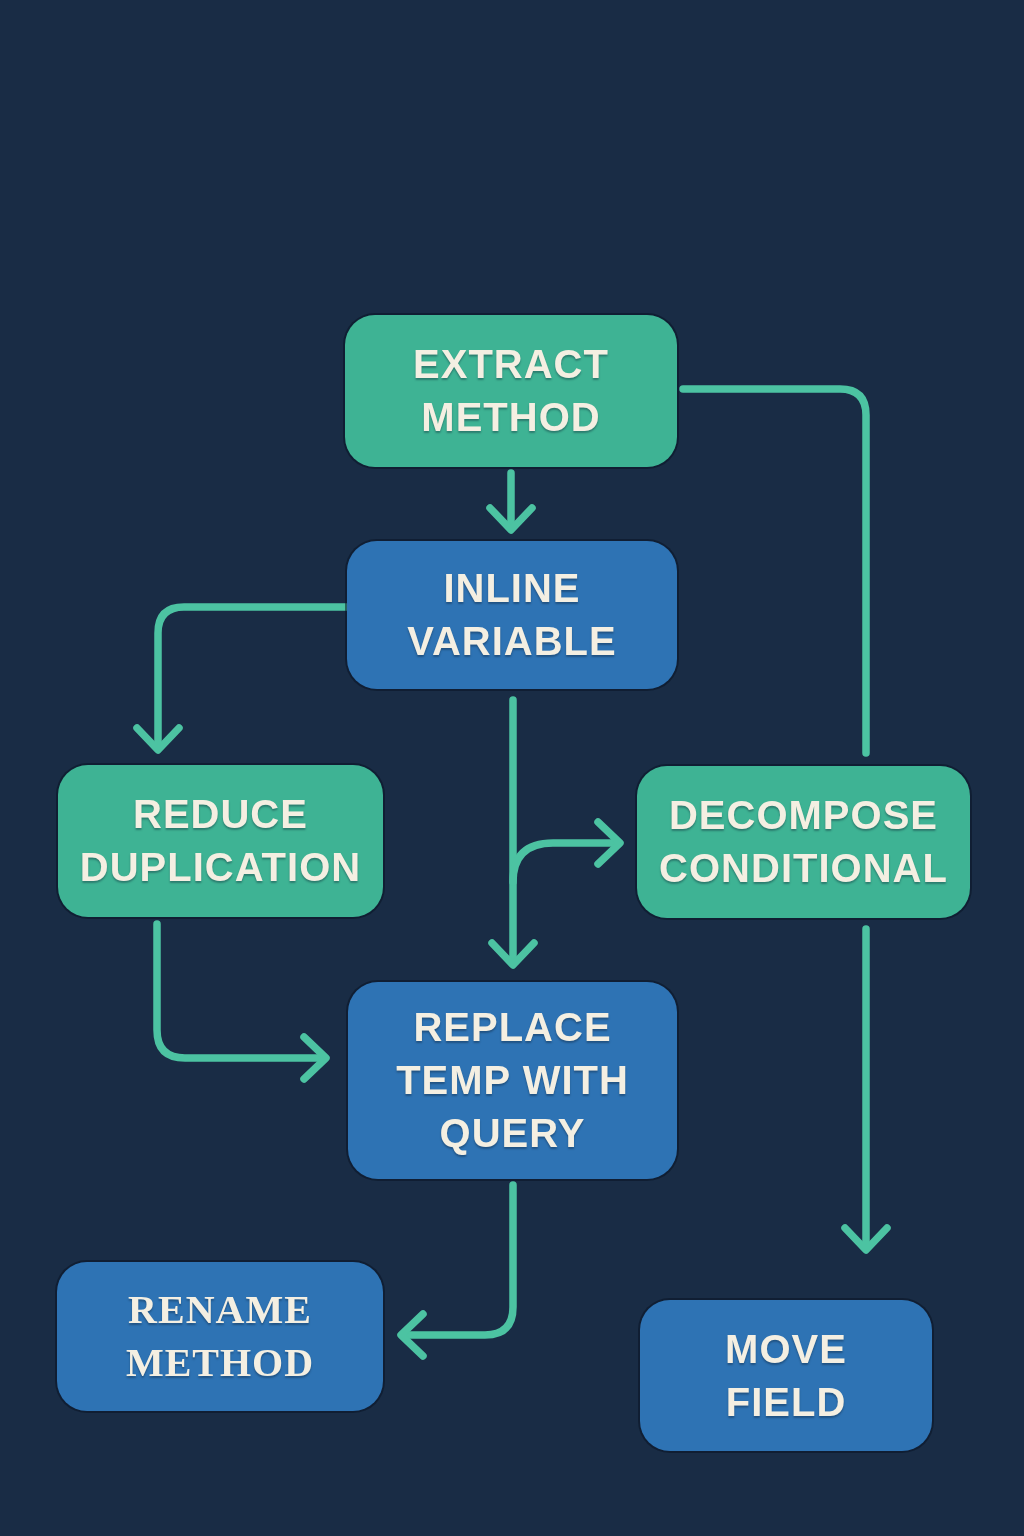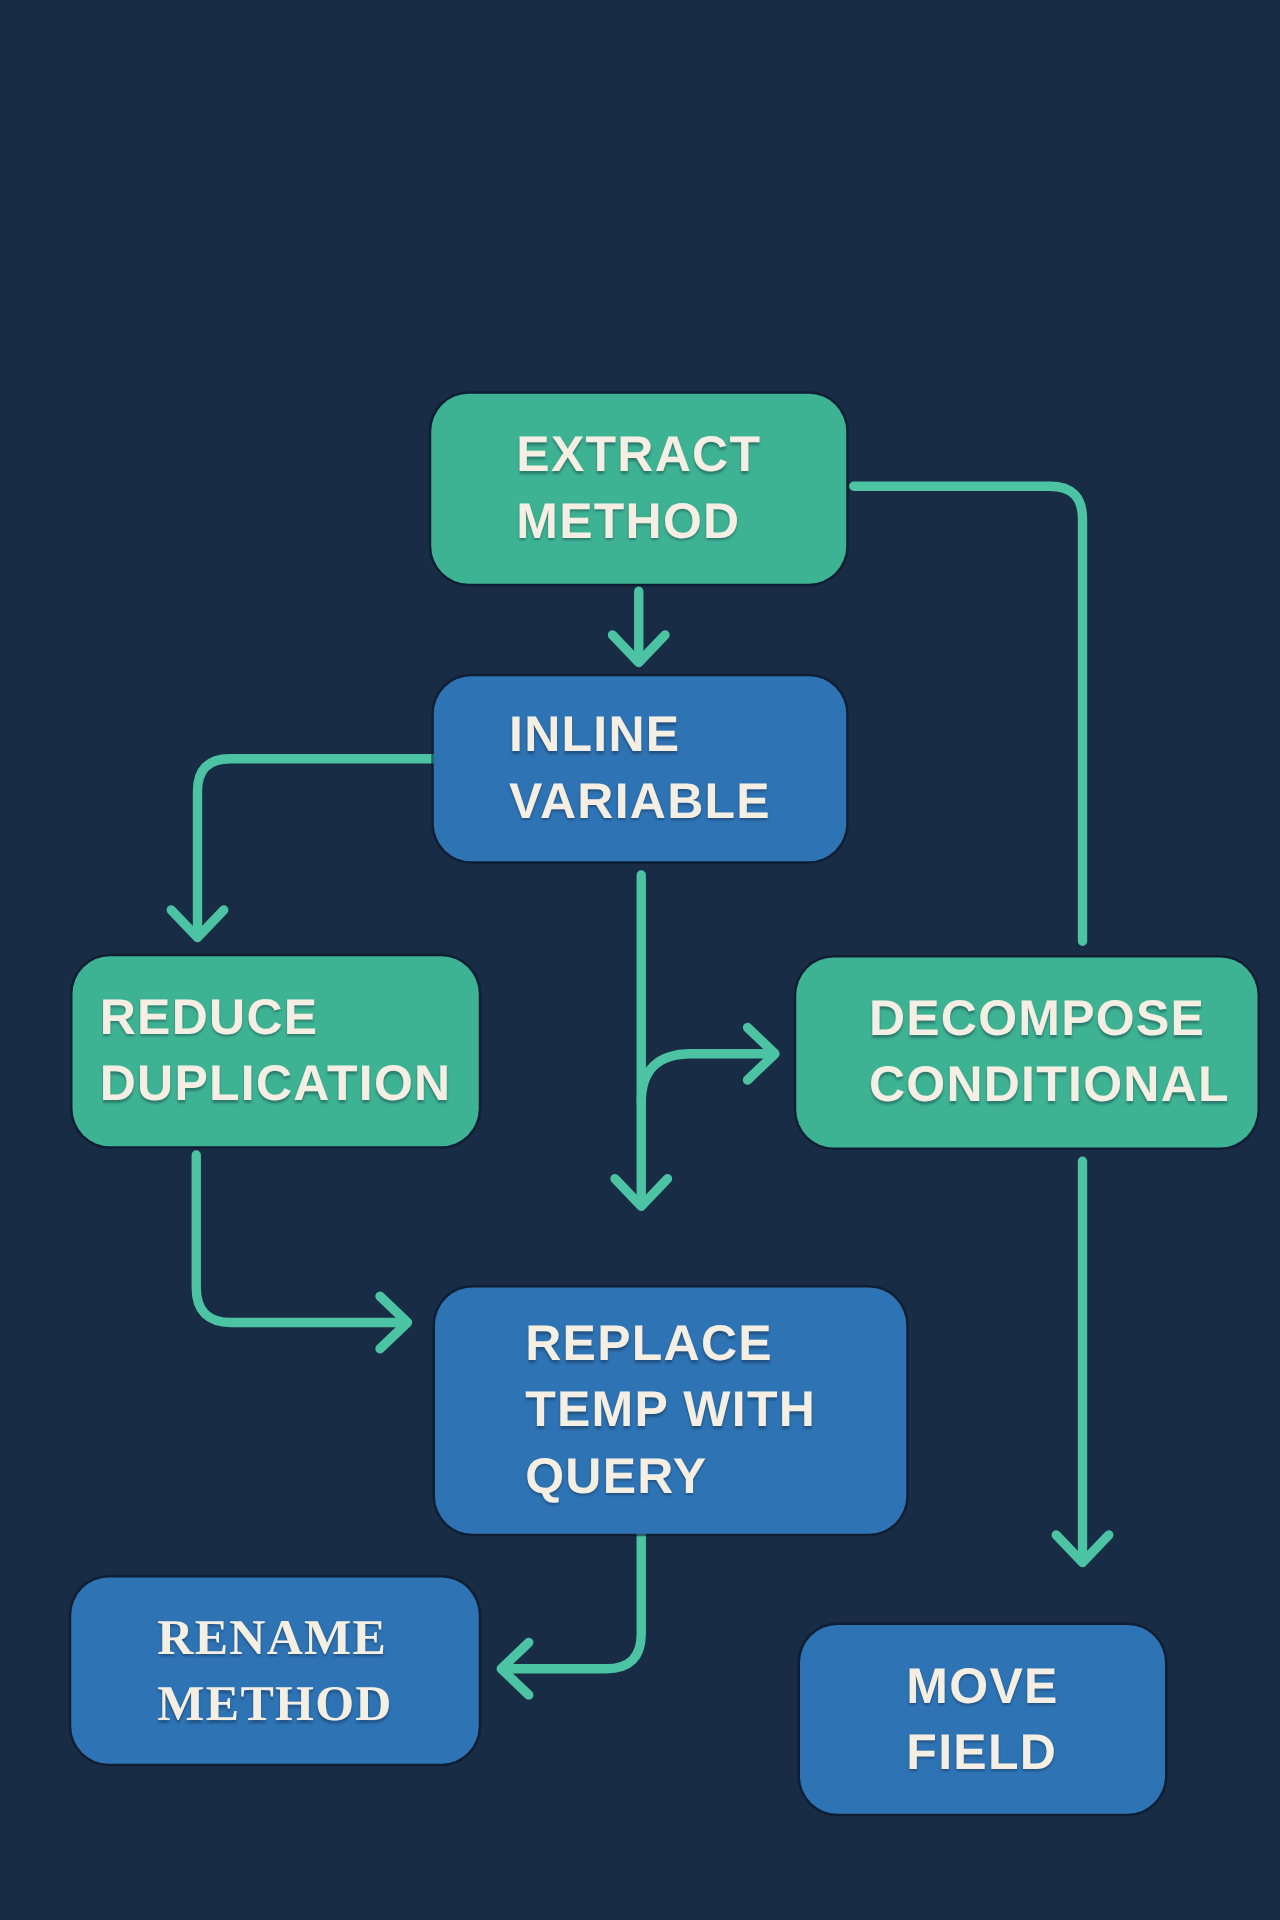--- a/index.html
+++ b/index.html
@@ -43,28 +43,29 @@
   }
   .node.teal{background:var(--teal-box,#3eb394);}
   .node.blue{background:var(--blue-box,#2e73b4);}
   .node .label{
     color:var(--box-text,#f4efe2);
     font-weight:bold;
     font-size:40px;
     letter-spacing:1px;
     line-height:1.32;
     white-space:pre-line;
+    text-align:center;
     text-shadow:0 2px 2px rgba(10,22,40,.35);
   }
   
   #n-extract  {left:345px;top:315px;width:332px;height:152px;}
   #n-inline   {left:347px;top:541px;width:330px;height:148px;}
   #n-reduce   {left:58px; top:765px;width:325px;height:152px;}
-  #n-decompose{left:637px;top:766px;width:333px;height:152px;padding-left:36px;}
-  #n-replace  {left:348px;top:982px;width:377px;height:197px;margin-top:48px;}
+  #n-decompose{left:637px;top:766px;width:333px;height:152px;}
+  #n-replace  {left:348px;top:982px;width:329px;height:197px;}
   #n-rename   {left:57px; top:1262px;width:326px;height:149px;font-family:Liberation Serif, serif;}
   #n-move     {left:640px;top:1300px;width:292px;height:151px;}
 </style>
 </head>
 <body>
 
 <div class="poster">
 
 
   <svg class="arrows" width="1024" height="1536" viewBox="0 0 1024 1536" xmlns="http://www.w3.org/2000/svg">

